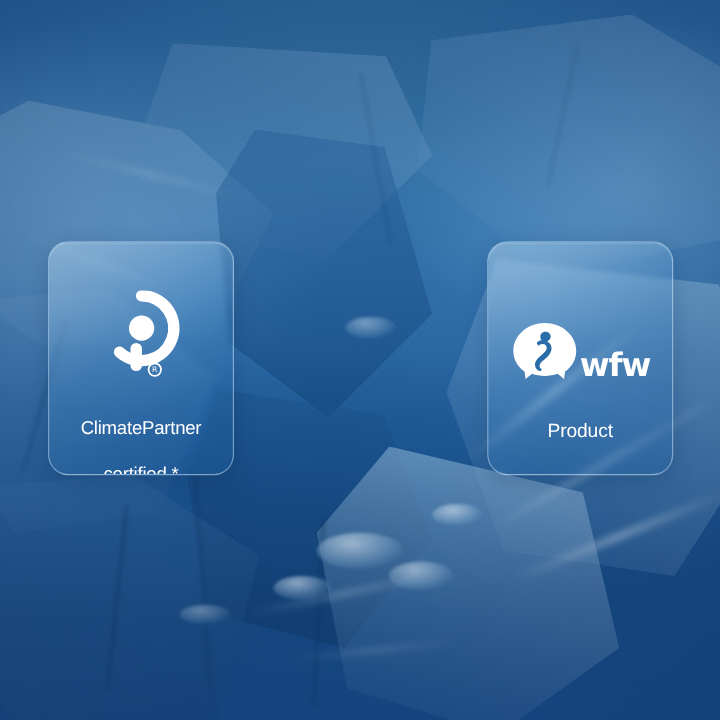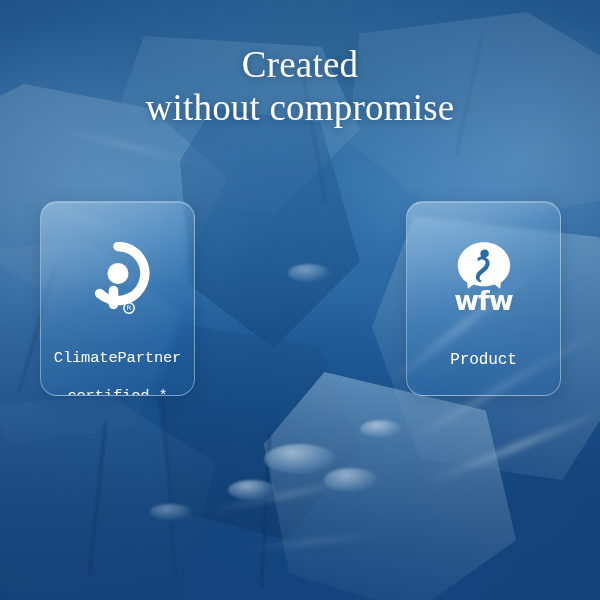--- a/index.html
+++ b/index.html
@@ -200,21 +200,20 @@
     display: flex;
     align-items: flex-end;
     justify-content: center;
   }
   .badge-caption {
     position: relative;
     z-index: 2;
     color: #ffffff;
     text-align: center;
     white-space: pre-line;
-    font-family: Liberation Mono, monospace;
   }
 
   
   .b1 .badge-mark { height: 84px; margin-top: 30px; }
   .b1 .badge-caption {
     margin-top: 8px;
     font-family: "Liberation Serif", "DejaVu Serif", serif;
     font-size: 17px;
     line-height: 1.14;
     letter-spacing: -.1px;
@@ -224,21 +223,21 @@
   
   .b2 .badge-mark { height: 78px; margin-top: 40px; }
   .b2 .badge-caption {
     margin-top: 10px;
     font-size: 15.5px;
     line-height: 1.22;
     letter-spacing: -.2px;
   }
 
   
-  .b3 .badge-mark { height: 82px; margin-top: 34px; flex-direction: column; justify-content: center;}
+  .b3 .badge-mark { height: 82px; margin-top: 34px; flex-direction: row; justify-content: center;}
   .b3 .badge-caption {
     margin-top: 12px;
     font-size: 16px;
     line-height: 1.26;
     letter-spacing: -.1px;
   }
 
   .wfw-word {
     font-family: "DejaVu Sans", sans-serif;
     font-weight: bold;
@@ -298,22 +297,20 @@
     <div class="chunk k2"></div>
     <div class="chunk k3"></div>
     <div class="chunk k4"></div>
     <div class="chunk k5"></div>
     <div class="chunk k6"></div>
 
     <div class="bg-grain"></div>
     <div class="bg-veil"></div>
   </div>
 
-  <div class="headline">Created
-without compromise</div>
 
   <div class="badges">
 
 
     <div class="badge b2">
       <div class="badge-mark">
         <svg width="66" height="78" viewBox="0 0 66 78" fill="none" aria-hidden="true">
 
           <path d="M33 4.5 A27 27 0 1 1 14.6 51.4" stroke="#ffffff" stroke-width="9.5" stroke-linecap="round" fill="none"></path>
 

